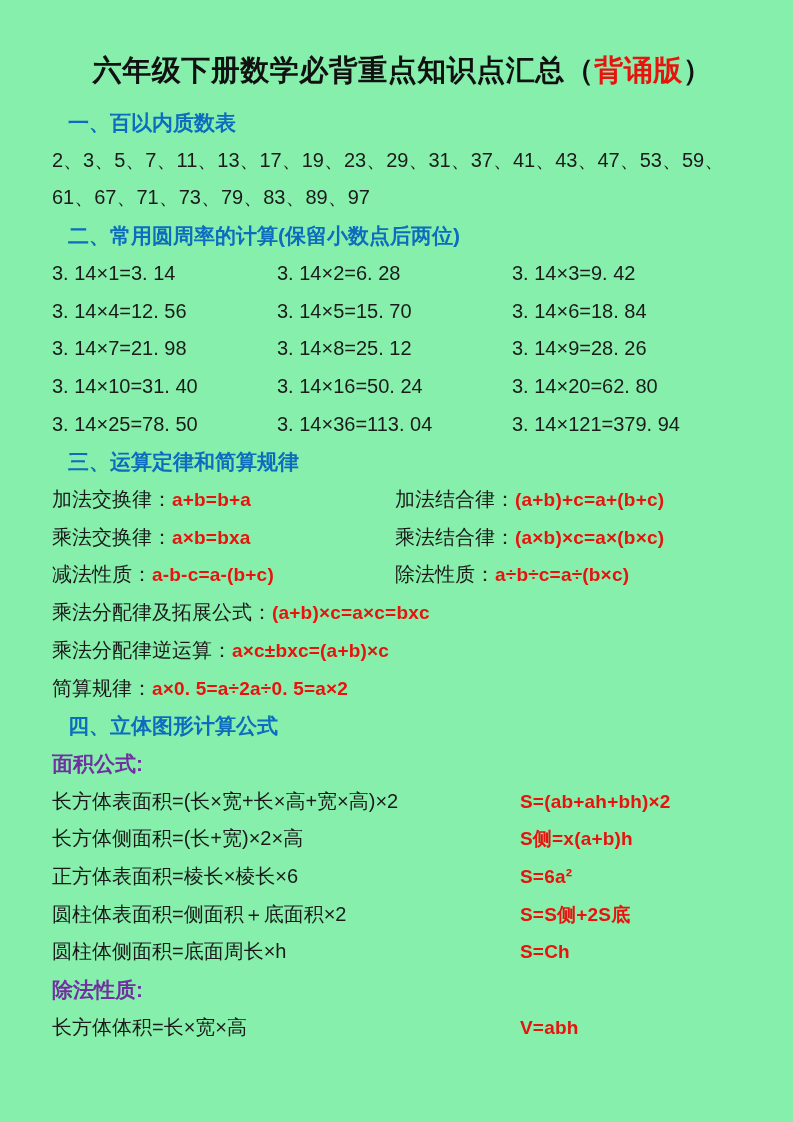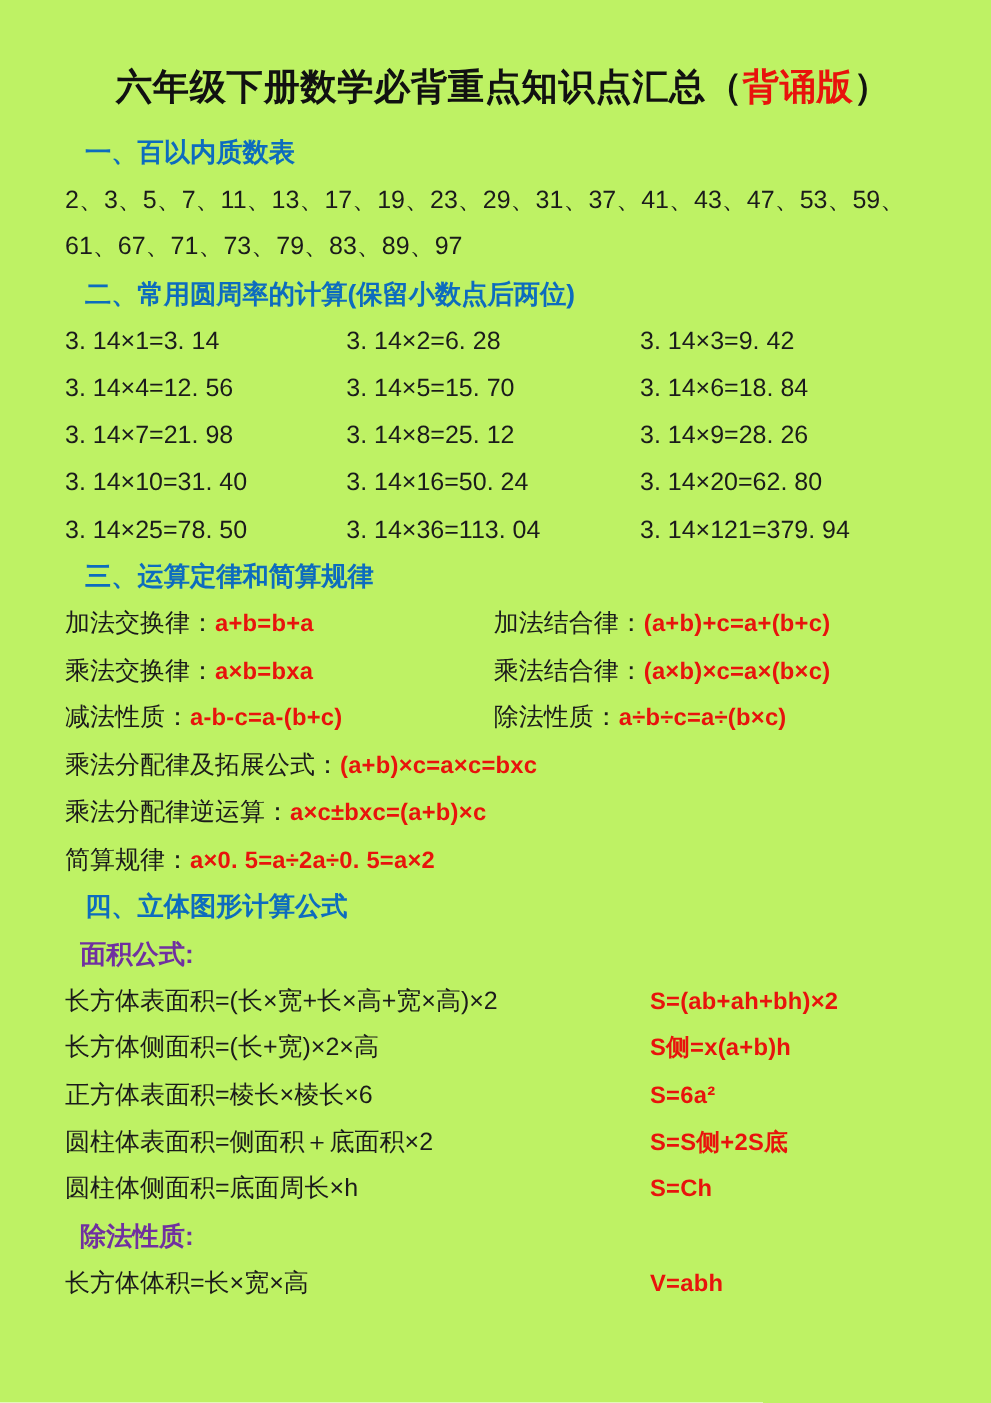--- a/index.html
+++ b/index.html
@@ -13,21 +13,21 @@
     width:793px;height:1122px;
     font-family:"Liberation Sans","DejaVu Sans",sans-serif;
     color:var(--ink);
     overflow:hidden;
   }
   .page{
     box-sizing:border-box;
     width:793px;height:1122px;
     padding:0 40px 0 52px;
     overflow:hidden;
-    background:#bef264;
+    background:#86efac;
   }
   .title{
     padding-top:48px;
     line-height:44px;
     font-size:29px;
     font-weight:bold;
     text-align:center;
     letter-spacing:0.5px;
     color:#111;
     white-space:nowrap;
@@ -41,21 +41,20 @@
     color:var(--blue);
     font-weight:bold;
     font-size:21px;
     margin-left:16px;
   }
   .first-sec{margin-top:12px;}
   .sub{
     color:var(--purple);
     font-weight:bold;
     font-size:21px;
-    margin-left:12px;
   }
   .red{
     color:var(--red);
     font-weight:bold;
   }
   .formula-red{
     font-size:19px;
     letter-spacing:0.2px;
   }
   .pi-grid{

